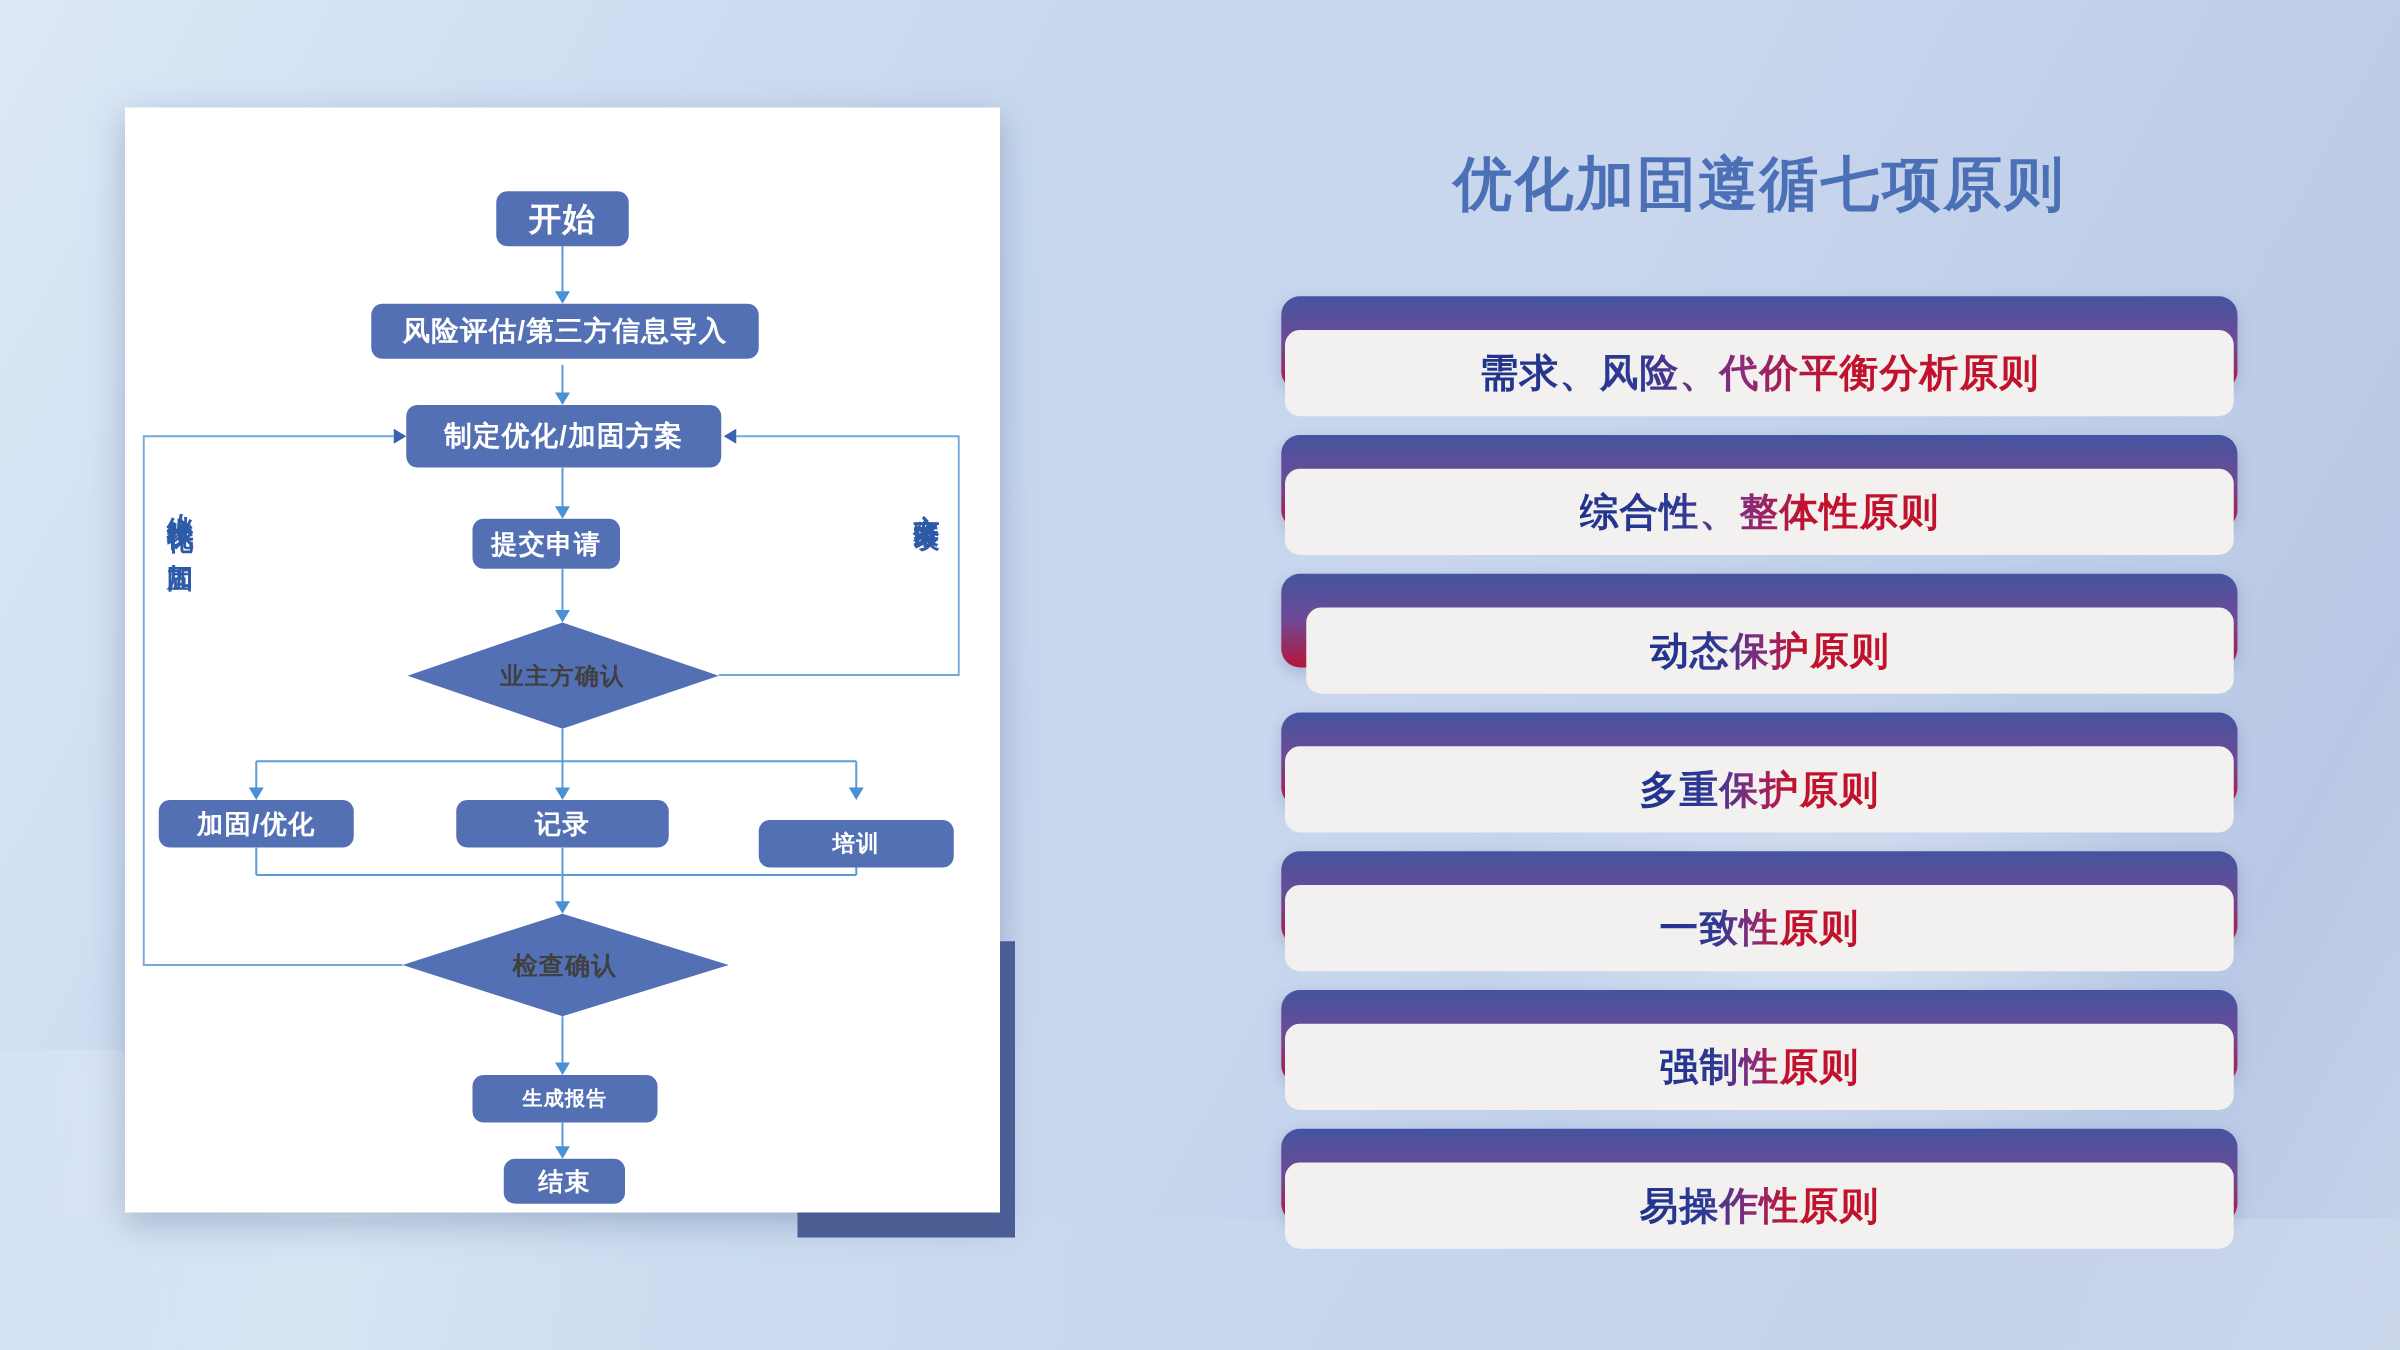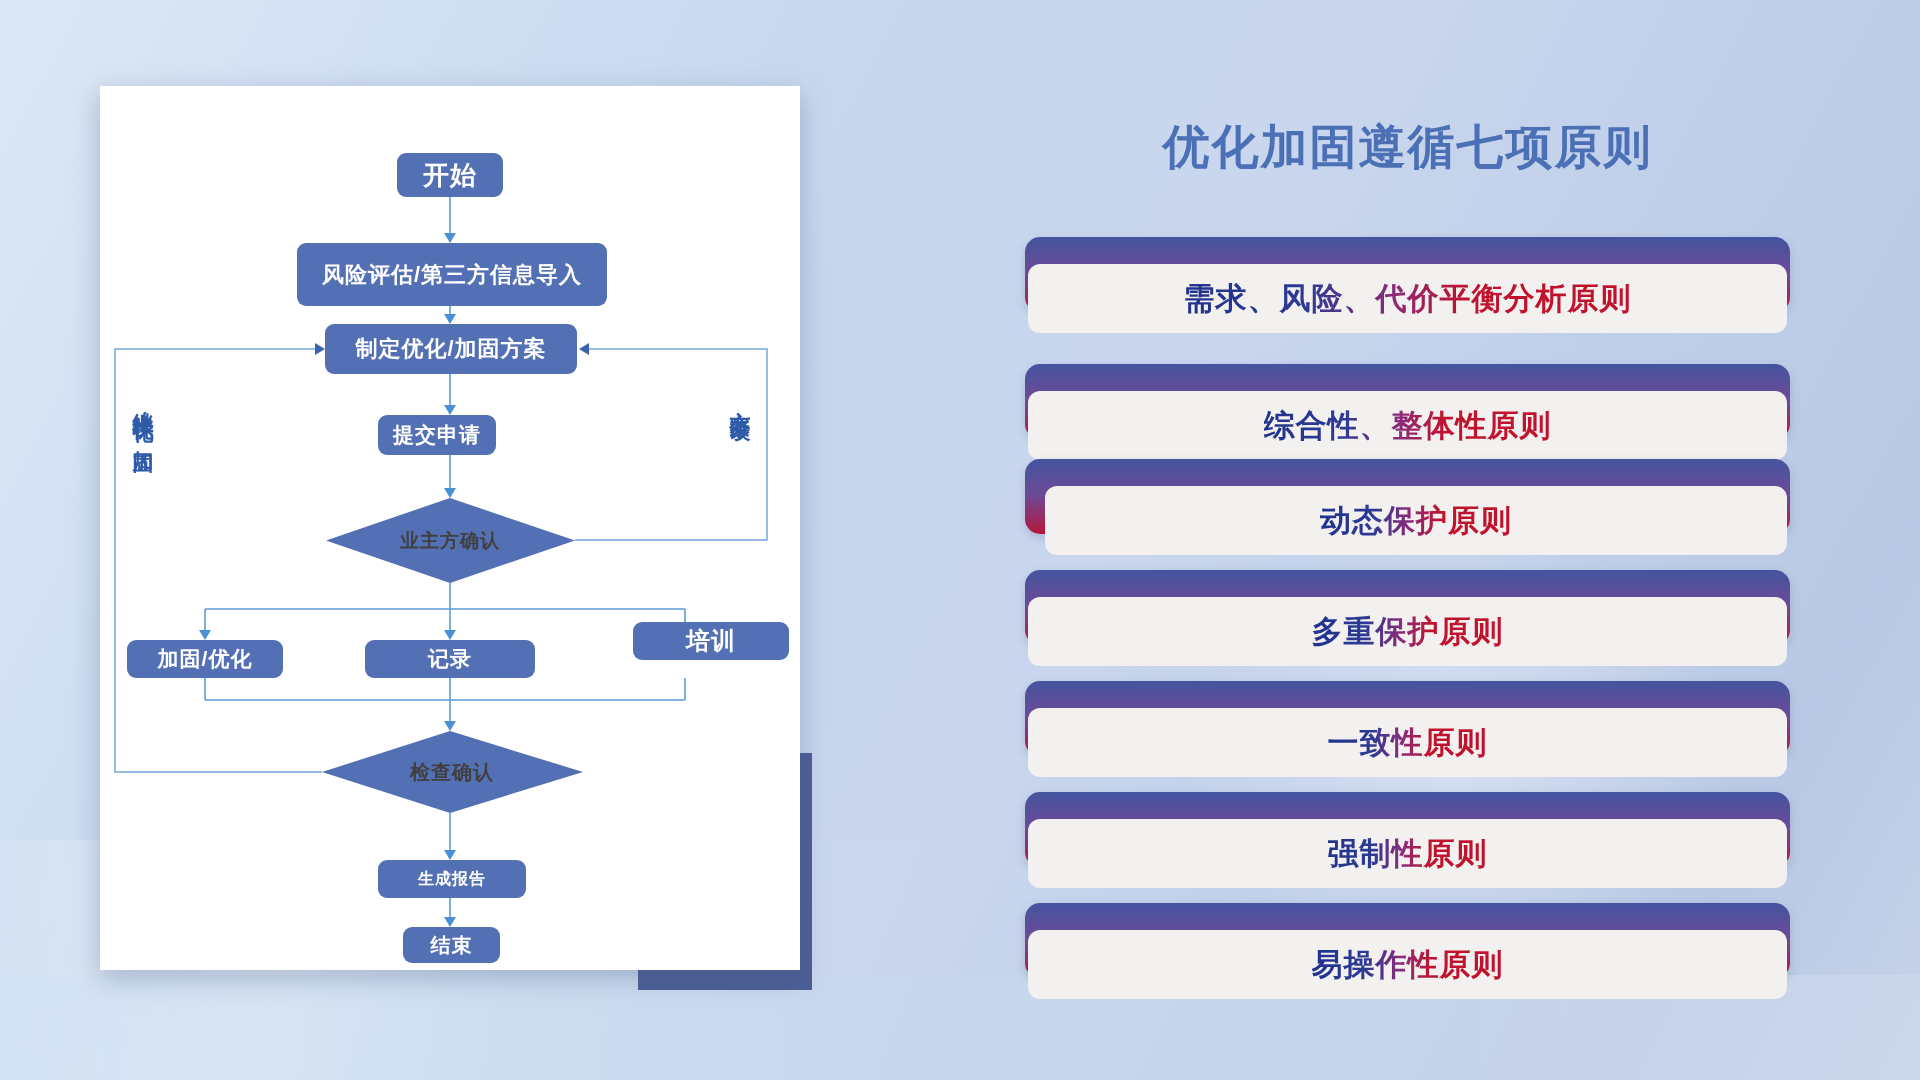--- a/index.html
+++ b/index.html
@@ -144,54 +144,54 @@
     </g>
 
     <g fill="#5470b4">
       <polygon points="350,412 475,454.5 350,497 226,454.5"></polygon>
       <polygon points="350,645 483,686 350,727 222,686"></polygon>
     </g>
   </svg>
 
   <div class="node" style="left:297px; top:67px; width:106px; height:44px; font-size:26px;">开始</div>
 
-  <div class="node" style="left:197px; top:157px; width:310px; height:63px; font-size:22px;">风险评估/第三方信息导入</div>
+  <div class="node" style="left:197px; top:157px; width:310px; height:44px; font-size:22px;">风险评估/第三方信息导入</div>
 
   <div class="node" style="left:225px; top:238px; width:252px; height:50px; font-size:22px;">制定优化/加固方案</div>
 
   <div class="node" style="left:278px; top:329px; width:118px; height:40px; font-size:21px;">提交申请</div>
 
   <div class="diamond-label" style="left:250px; top:440px; width:200px; height:30px; font-size:19px;">业主方确认</div>
 
   <div class="node" style="left:27px; top:554px; width:156px; height:38px; font-size:21px;">加固/优化</div>
 
   <div class="node" style="left:265px; top:554px; width:170px; height:38px; font-size:21px;">记录</div>
 
-  <div class="node" style="left:507px; top:536px; width:156px; height:38px; font-size:24px;margin-left:26px;">培训</div>
+  <div class="node" style="left:507px; top:570px; width:156px; height:38px; font-size:18px;">培训</div>
 
   <div class="diamond-label" style="left:252px; top:671px; width:200px; height:30px; font-size:20px;">检查确认</div>
 
   <div class="node" style="left:278px; top:774px; width:148px; height:38px; font-size:16px;">生成报告</div>
 
   <div class="node" style="left:303px; top:841px; width:97px; height:36px; font-size:20px;">结束</div>
 
   <div class="vlabel" style="left:33px; top:310px; font-size:21px;">继续优化/加固</div>
 
   <div class="vlabel" style="left:630px; top:308px; font-size:21px;">方案修改</div>
 </div>
 
 <div class="right-col">
   <div class="big-title">优化加固遵循七项原则</div>
 
   <div class="pbox" style="top:237px;">
     <div class="pbox-inner">
         <span class="ptext">需求、风险、代价平衡分析原则</span>
       </div>
   </div>
-  <div class="pbox" style="top:364px;">
+  <div class="pbox" style="top:348px;">
     <div class="pbox-inner">
         <span class="ptext">综合性、整体性原则</span>
       </div>
   </div>
   <div class="pbox" style="top:459px;padding-left:20px;">
     <div class="pbox-inner">
         <span class="ptext">动态保护原则</span>
       </div>
   </div>
   <div class="pbox" style="top:570px;">

